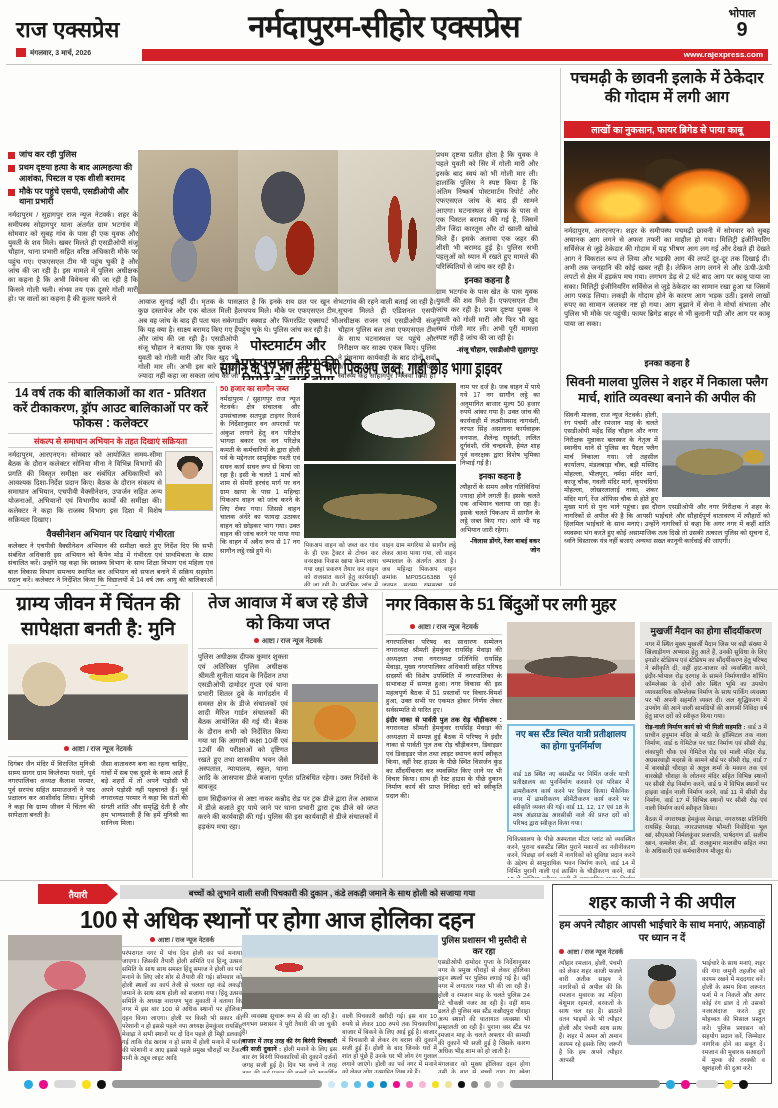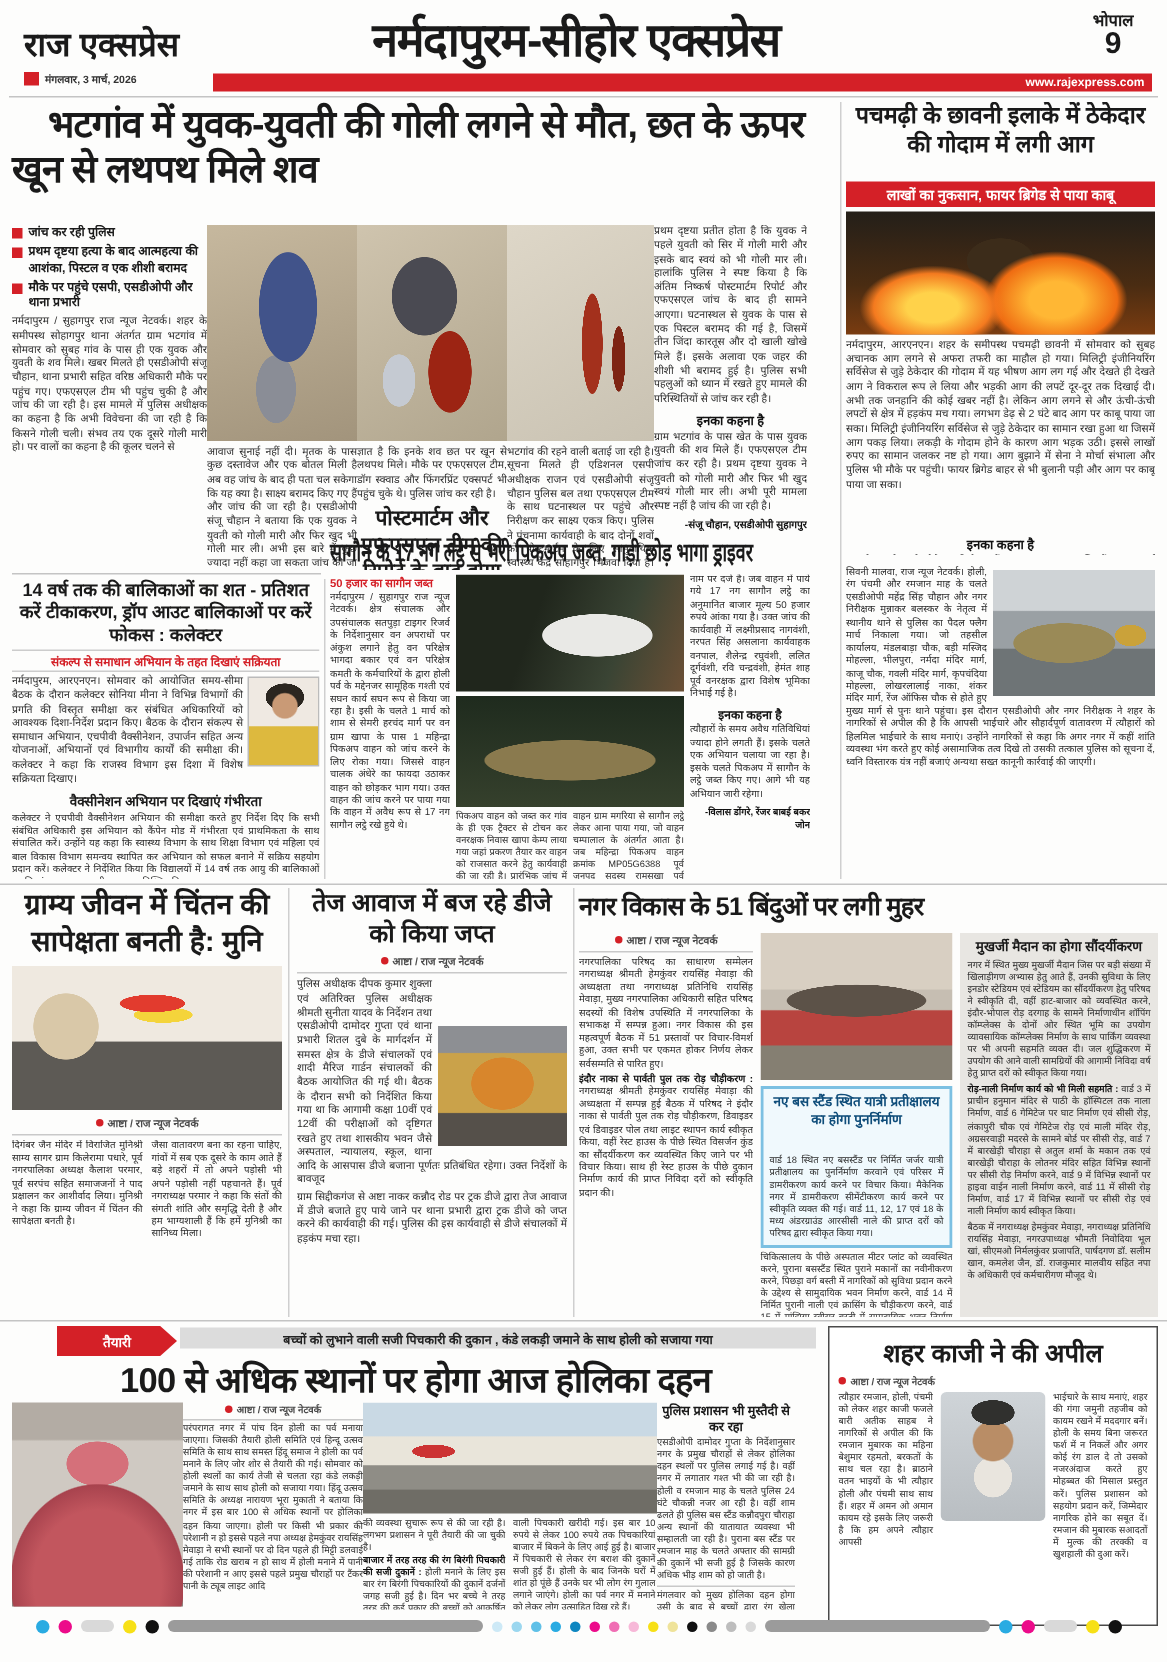--- a/index.html
+++ b/index.html
@@ -59,21 +59,20 @@
     <div style="font-size:11px;font-weight:800">भोपाल</div>
     <div style="font-size:20px;font-weight:800;line-height:.95">9</div>
   </div>
   <div class="abs" style="left:142px;top:49px;right:10px;height:12px;background:#d42027">
     <div style="position:absolute;right:5px;top:0;font-size:8px;font-weight:bold;color:#fff;line-height:12px">www.rajexpress.com</div>
   </div>
   <div class="hline" style="left:6px;right:6px;top:64px;width:766px"></div>
 </div>
 
 <div class="abs" style="left:8px;top:68px;width:550px;height:312px">
-  <div style="font-size:25px;font-weight:800;line-height:1.2;letter-spacing:-.5px;text-indent:24px">भटगांव में युवक-युवती की गोली लगने से मौत, छत के ऊपर खून से लथपथ मिले शव</div>
   <div class="abs" style="left:0;top:82px;right:0;bottom:0;display:flex;gap:0">
     <div class="col" style="width:130px">
       <div style="display:flex;gap:4px;margin-bottom:3px">
           <span style="flex:0 0 auto;width:7px;height:7px;background:#d42027;margin-top:2px"></span>
           <span style="font-size:8.2px;font-weight:bold;line-height:1.25">जांच कर रही पुलिस</span>
         </div>
       <div style="display:flex;gap:4px;margin-bottom:3px">
           <span style="flex:0 0 auto;width:7px;height:7px;background:#d42027;margin-top:2px"></span>
           <span style="font-size:8.2px;font-weight:bold;line-height:1.25">प्रथम दृष्टया हत्या के बाद आत्महत्या की आशंका, पिस्टल व एक शीशी बरामद</span>
         </div>
@@ -110,20 +109,21 @@
   <div style="font-size:15.5px;font-weight:800;text-align:center;line-height:1.25">पचमढ़ी के छावनी इलाके में ठेकेदार की गोदाम में लगी आग</div>
   <div class="strap" style="margin-top:14px">लाखों का नुकसान, फायर ब्रिगेड से पाया काबू</div>
   <div class="ph ph-fire" style="width:206px;height:82px;margin-top:3px"></div>
   <p class="b7" style="margin-top:3px;height:128px;overflow:hidden">नर्मदापुरम, आरएनएन। शहर के समीपस्थ पचमढ़ी छावनी में सोमवार को सुबह अचानक आग लगने से अफरा तफरी का माहौल हो गया। मिलिट्री इंजीनियरिंग सर्विसेज से जुड़े ठेकेदार की गोदाम में यह भीषण आग लग गई और देखते ही देखते आग ने विकराल रूप ले लिया और भड़की आग की लपटें दूर-दूर तक दिखाई दी। अभी तक जनहानि की कोई खबर नहीं है। लेकिन आग लगने से और ऊंची-ऊंची लपटों से क्षेत्र में हड़कंप मच गया। लगभग डेढ़ से 2 घंटे बाद आग पर काबू पाया जा सका। मिलिट्री इंजीनियरिंग सर्विसेज से जुड़े ठेकेदार का सामान रखा हुआ था जिसमें आग पकड़ लिया। लकड़ी के गोदाम होने के कारण आग भड़क उठी। इससे लाखों रुपए का सामान जलकर नष्ट हो गया। आग बुझाने में सेना ने मोर्चा संभाला और पुलिस भी मौके पर पहुंची। फायर ब्रिगेड बाहर से भी बुलानी पड़ी और आग पर काबू पाया जा सका।</p>
   <div class="qhead">इनका कहना है</div>
   <p class="b65">एक गोदाम जो प्राइवेट ठेकेदार की है, उसमें पुराना सामान रखा था जिसमें आग लग गई और इसमें कोई जनहानि नहीं हुई। आग पर काबू पा लिया गया है।</p>
 
 </div>
 
 <div class="abs" style="left:564px;top:374px;width:206px;height:212px;overflow:hidden">
+  <div style="font-size:12.5px;font-weight:800;text-align:center;line-height:1.3">सिवनी मालवा पुलिस ने शहर में निकाला फ्लैग मार्च, शांति व्यवस्था बनाने की अपील की</div>
   <div style="margin-top:4px">
     <div class="ph ph-march" style="float:right;width:108px;height:84px;margin:2px 0 2px 4px"></div>
     <p class="b65">सिवनी मालवा, राज न्यूज नेटवर्क। होली, रंग पंचमी और रमजान माह के चलते एसडीओपी महेंद्र सिंह चौहान और नगर निरीक्षक मुन्नाकर बलस्कर के नेतृत्व में स्थानीय थाने से पुलिस का पैदल फ्लैग मार्च निकाला गया। जो तहसील कार्यालय, मंडलबाड़ा चौक, बड़ी मस्जिद मोहल्ला, भीलपुरा, नर्मदा मंदिर मार्ग, काजू चौक, गवली मंदिर मार्ग, कृपचंदिया मोहल्ला, लोखरलालाई नाका, शंकर मंदिर मार्ग, रेंज ऑफिस चौक से होते हुए मुख्य मार्ग से पुनः थाने पहुंचा। इस दौरान एसडीओपी और नगर निरीक्षक ने शहर के नागरिकों से अपील की है कि आपसी भाईचारे और सौहार्दपूर्ण वातावरण में त्यौहारों को हिलमिल भाईचारे के साथ मनाएं। उन्होंने नागरिकों से कहा कि अगर नगर में कहीं शांति व्यवस्था भंग करते हुए कोई असामाजिक तत्व दिखे तो उसकी तत्काल पुलिस को सूचना दें, ध्वनि विस्तारक यंत्र नहीं बजाएं अन्यथा सख्त कानूनी कार्रवाई की जाएगी।</p>
   </div>
 </div>
 
 <div class="abs" style="left:8px;top:386px;width:205px;height:200px;overflow:hidden">
   <div style="font-size:12px;font-weight:800;text-align:center;line-height:1.25">14 वर्ष तक की बालिकाओं का शत - प्रतिशत करें टीकाकरण, ड्रॉप आउट बालिकाओं पर करें फोकस : कलेक्टर</div>
   <div class="redsub">संकल्प से समाधान अभियान के तहत दिखाएं सक्रियता</div>
   <div>
@@ -246,20 +246,21 @@
       <div style="font-size:8.5px;font-weight:800;text-align:center;line-height:1.25">पुलिस प्रशासन भी मुस्तैदी से कर रहा</div>
       <p class="b62" style="margin-top:2px">एसडीओपी दामोदर गुप्ता के निर्देशानुसार नगर के प्रमुख चौराहों से लेकर होलिका दहन स्थलों पर पुलिस लगाई गई है। वहीं नगर में लगातार गश्त भी की जा रही है। होली व रमजान माह के चलते पुलिस 24 घंटे चौकन्नी नजर आ रही है। वहीं शाम ढलते ही पुलिस बस स्टैंड कन्नौदपुरा चौराहा अन्य स्थानों की यातायात व्यवस्था भी सम्हालती जा रही है। पुराना बस स्टैंड पर रमजान माह के चलते अफ्तार की सामग्री की दुकानें भी सजी हुई है जिसके कारण अधिक भीड़ शाम को हो जाती है।</p>
       <div class="rule" style="margin:2px 0"></div>
       <p class="b62">मंगलवार को मुख्य होलिका दहन होगा उसी के बाद से बच्चों द्वारा रंग खेला जाएगा। नगर की परम्परा में पांच दिन होली खेली जाती है रविवार को रंग पंचमी मनाई जाएगी।</p>
     </div>
   </div>
 </div>
 
 <div class="abs" style="left:552px;top:884px;width:220px;height:200px;border:1.5px solid #4a4a4a;padding:5px 6px;overflow:hidden;background:#fff">
   <div style="font-size:17px;font-weight:800;text-align:center">शहर काजी ने की अपील</div>
+  <div style="font-size:10px;font-weight:700;text-align:center;line-height:1.3;border-top:1px solid #aaa;margin-top:2px;padding-top:2px">हम अपने त्यौहार आपसी भाईचारे के साथ मनाएं, अफ़वाहों पर ध्यान न दें</div>
   <div class="byline" style="justify-content:flex-start;margin-top:3px;font-size:6.5px">
       <span class="dot"></span>
       <span>आष्टा / राज न्यूज नेटवर्क</span>
     </div>
   <div style="display:flex;gap:5px;margin-top:3px">
     <p class="b62" style="width:64px">त्यौहार रमजान, होली, पंचमी को लेकर शहर काजी फजले बारी अतीक साहब ने नागरिकों से अपील की कि रमजान मुबारक का महिना बेशुमार रहमतो, बरकतों के साथ चल रहा है। ब्राठाने वतन भाइयों के भी त्यौहार होली और पंचमी साथ साथ हैं। शहर में अमन ओ अमान कायम रहे इसके लिए जरूरी है कि हम अपने त्यौहार आपसी</p>
     <div class="ph ph-kazi" style="width:70px;height:86px;border-radius:4px"></div>
     <p class="b62" style="width:64px">भाईचारे के साथ मनाएं, शहर की गंगा जमुनी तहजीब को कायम रखने में मददगार बनें। होली के समय बिना जरूरत फर्श में न निकलें और अगर कोई रंग डाल दे तो उसको नजरअंदाज करते हुए मोहब्बत की मिसाल प्रस्तुत करें। पुलिस प्रशासन को सहयोग प्रदान करें, जिम्मेदार नागरिक होने का सबूत दें। रमजान की मुबारक सआदतों में मुल्क की तरक्की व खुशहाली की दुआ करें।</p>
   </div>
 </div>

